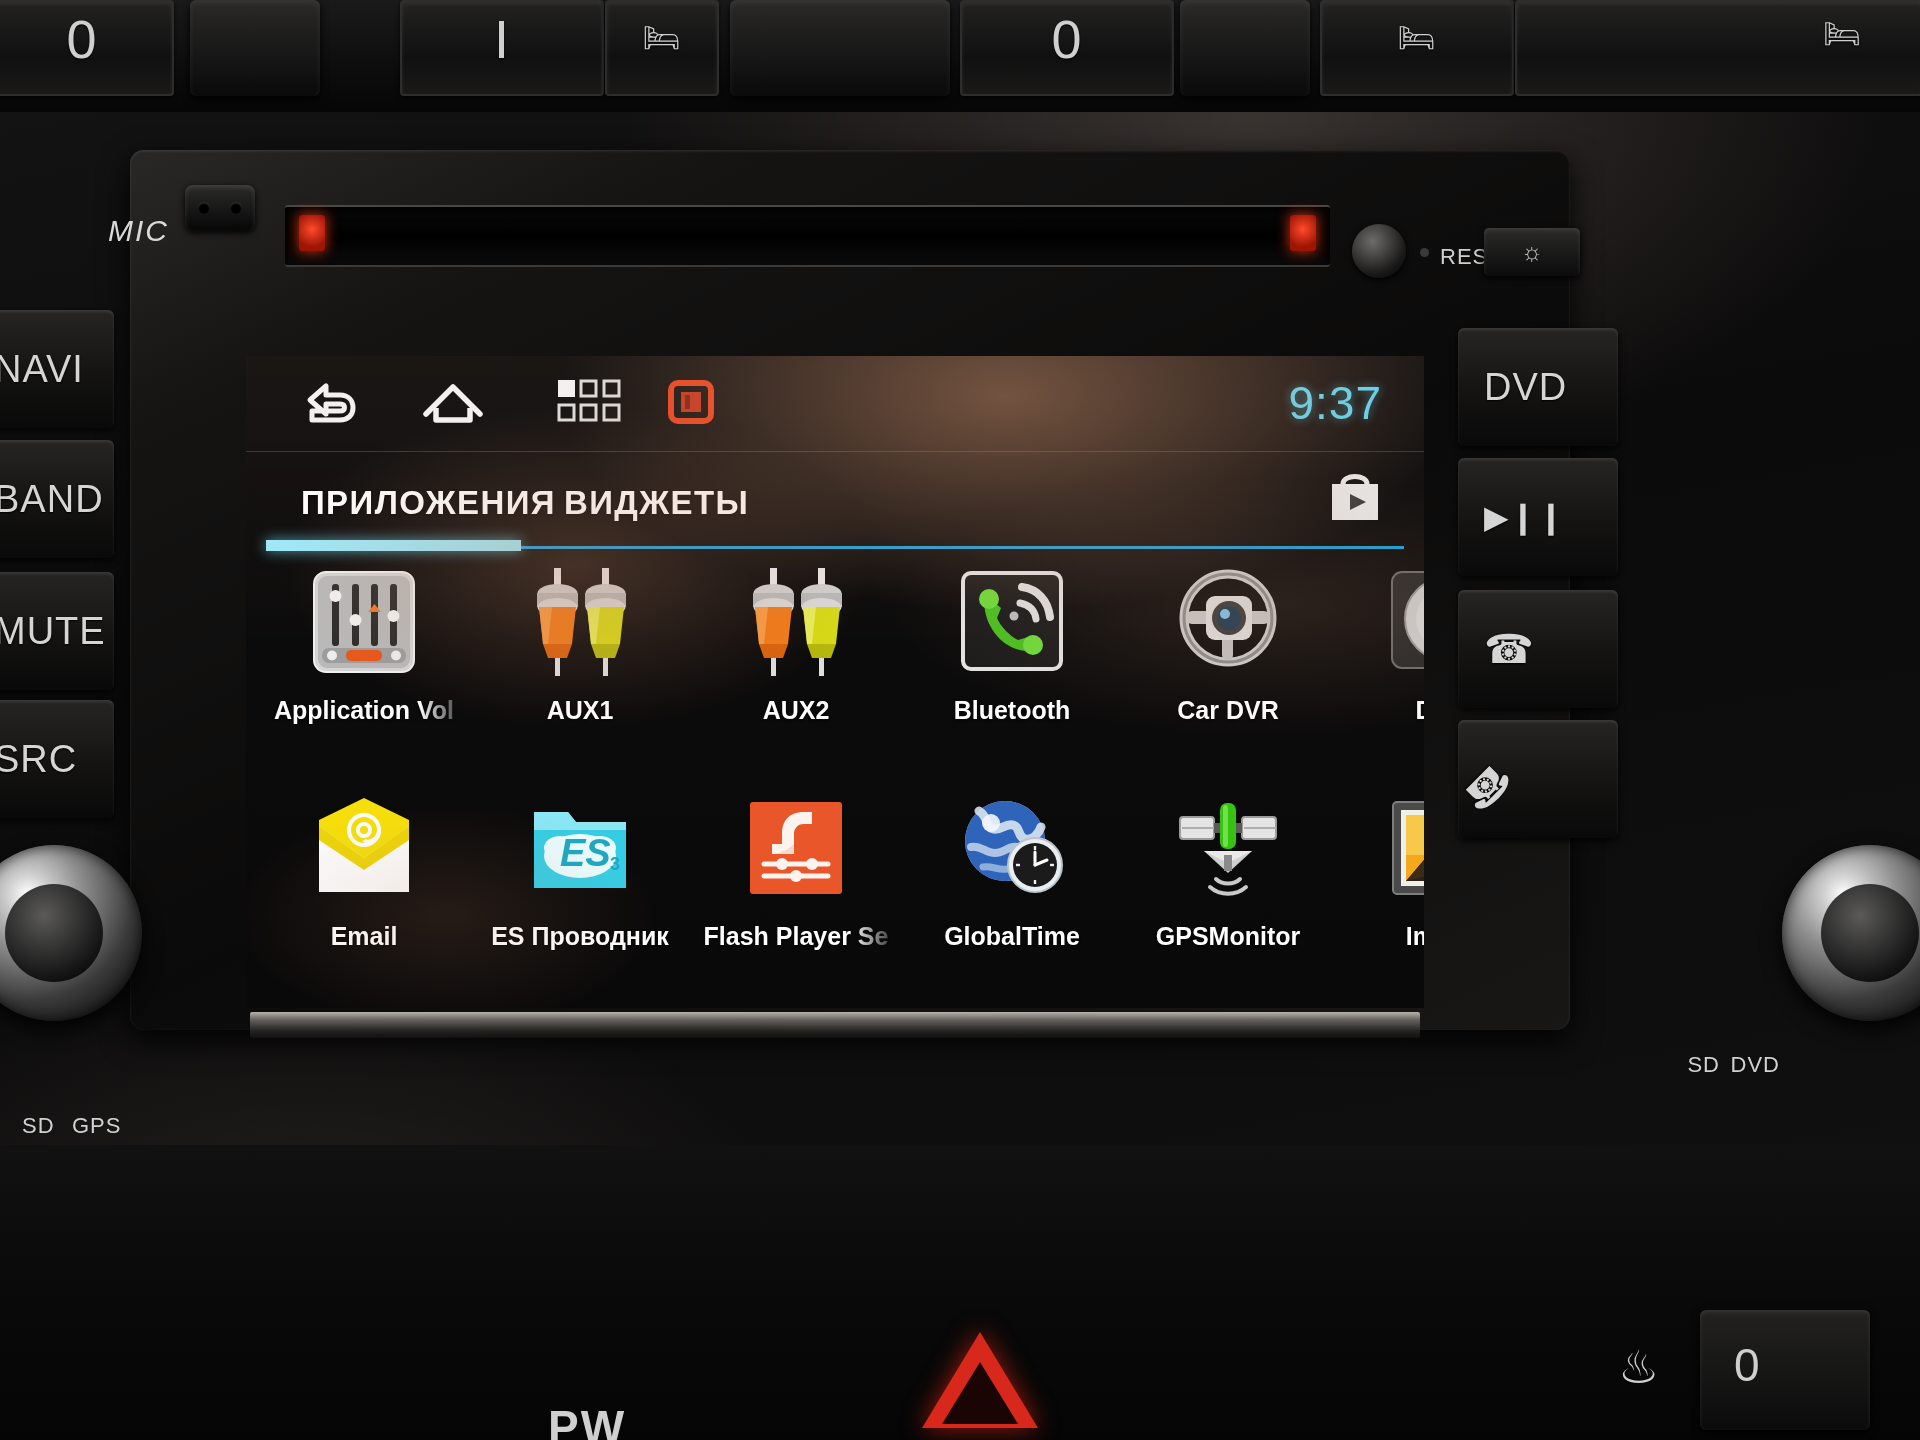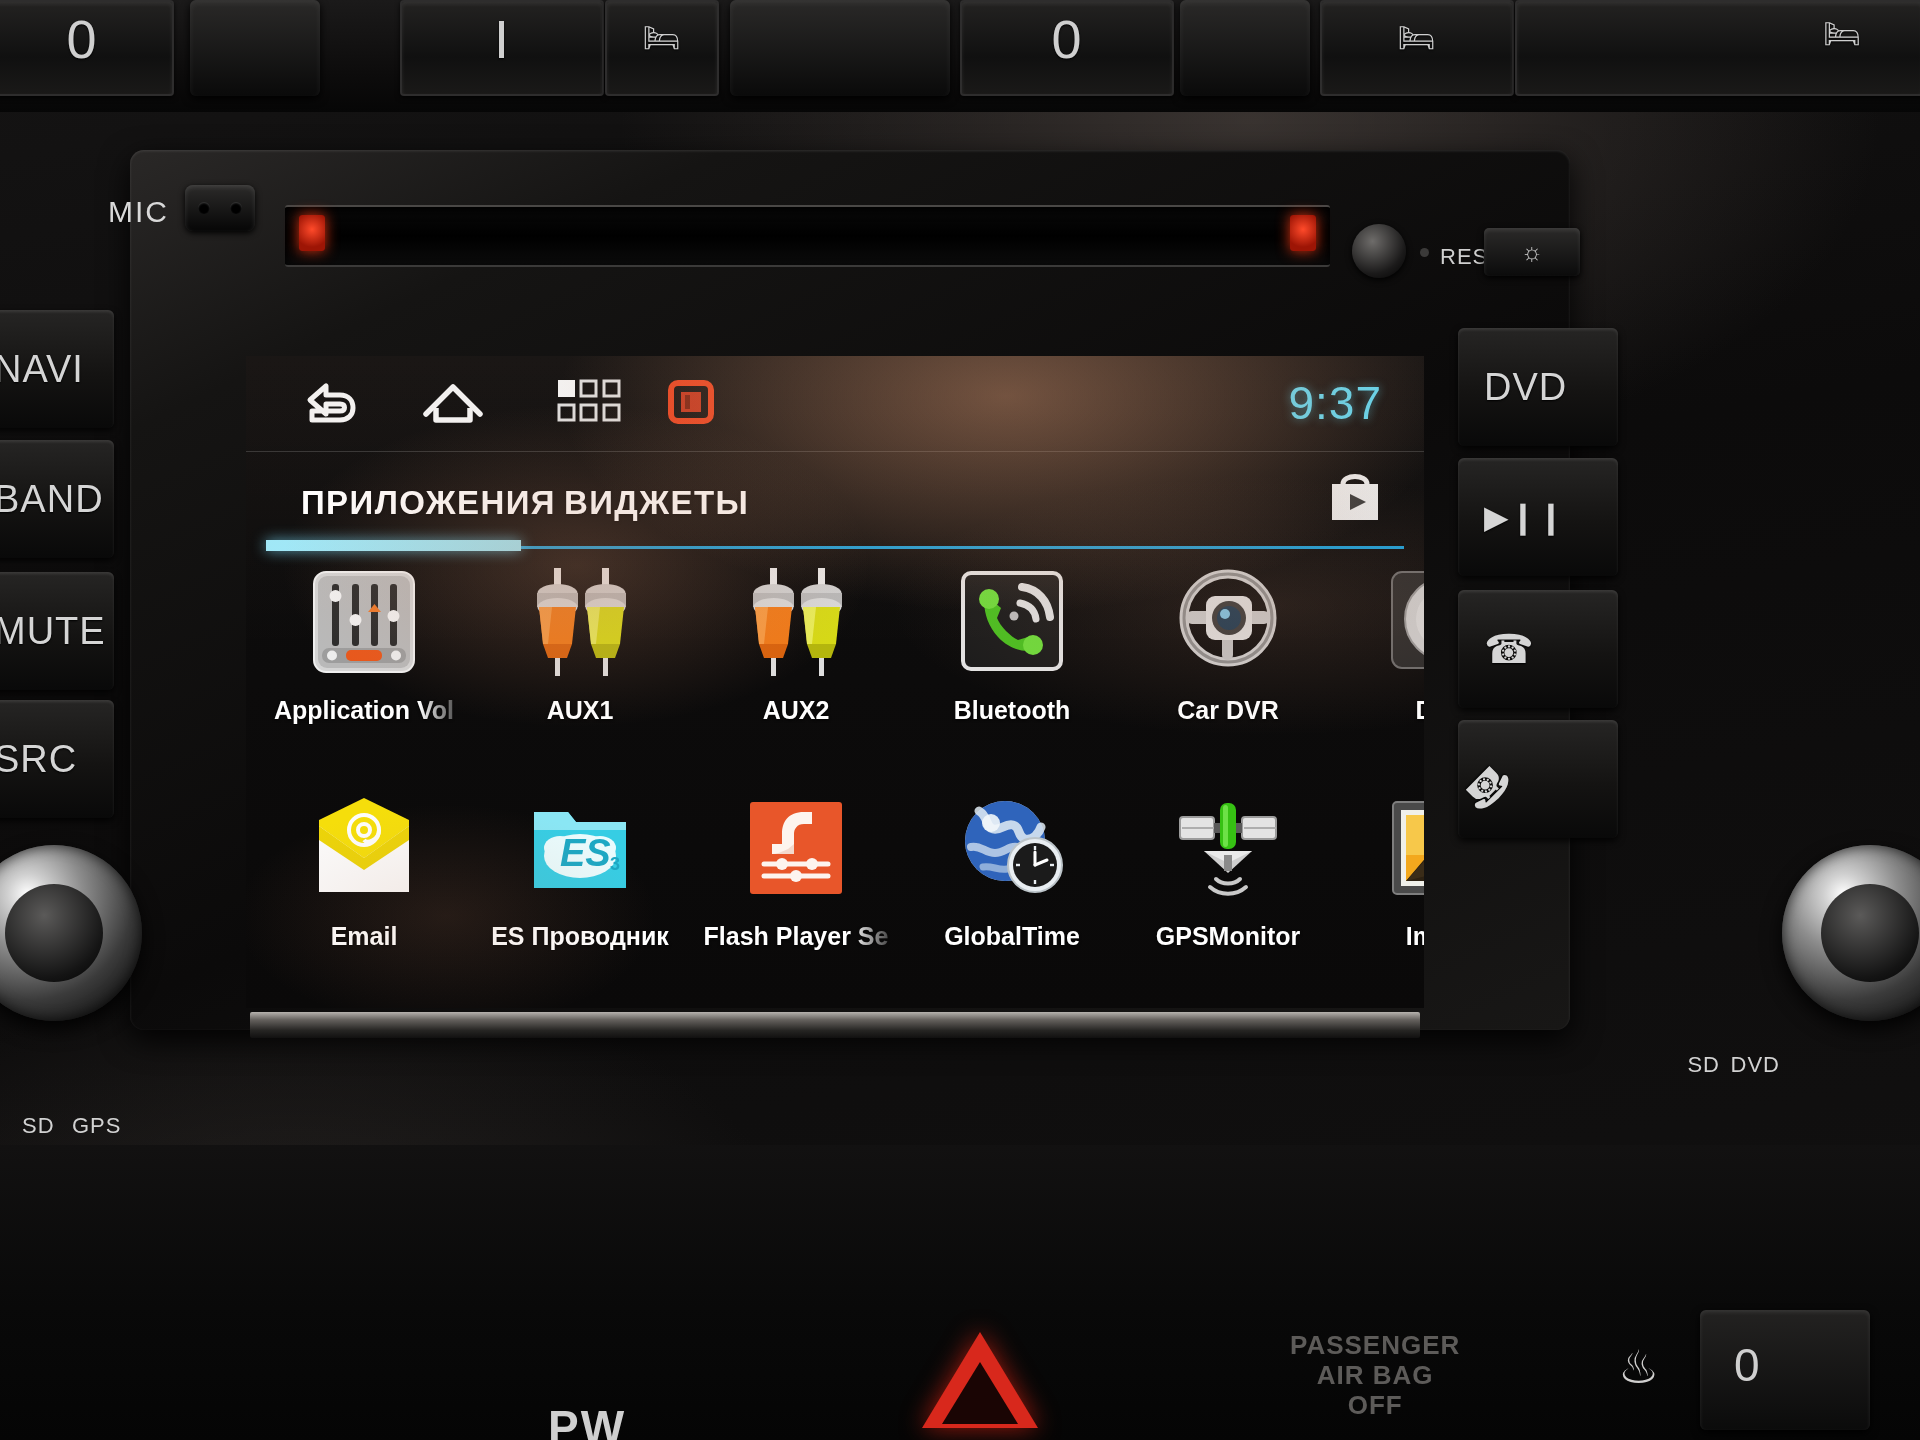--- a/index.html
+++ b/index.html
@@ -33,21 +33,21 @@
     box-shadow:0 10px 30px rgba(0,0,0,.9), inset 0 1px 3px rgba(255,255,255,.12);}
 
   .slot-row{position:absolute;left:285px;top:205px;width:1045px;height:58px;
     background:linear-gradient(180deg,#090909,#000 50%,#0b0b0b);
     border-top:2px solid #4a4846;border-bottom:2px solid #3b3a39;border-radius:3px;
     box-shadow:inset 0 4px 10px #000;}
   .slot-led{position:absolute;top:8px;width:26px;height:36px;border-radius:3px;
     background:radial-gradient(circle at 50% 40%,#ff4a2a,#9d1505 70%);
     box-shadow:0 0 14px rgba(255,60,20,.85);}
 
-  .mic-label{position:absolute;left:108px;top:195px;color:#d9d9d9;font-size:30px;letter-spacing:2px;}
+  .mic-label{position:absolute;left:108px;top:214px;color:#d9d9d9;font-size:30px;letter-spacing:2px;font-style:italic;}
   .mic-hole{position:absolute;left:185px;top:185px;width:70px;height:46px;border-radius:8px;
     background:linear-gradient(180deg,#2c2b2a,#060606);
     box-shadow:inset 0 2px 5px rgba(255,255,255,.12),0 2px 6px #000;}
   .mic-hole::before,.mic-hole::after{content:"";position:absolute;top:17px;width:12px;height:12px;
     border-radius:50%;background:#000;box-shadow:inset 0 1px 2px rgba(255,255,255,.25);}
   .mic-hole::before{left:13px;} .mic-hole::after{right:13px;}
 
   .res-btn{position:absolute;left:1352px;top:224px;width:54px;height:54px;border-radius:50%;
     background:radial-gradient(circle at 38% 32%,#6e6c6a,#1b1a1a 65%,#000);
     box-shadow:0 2px 6px #000;}
@@ -521,22 +521,19 @@
     
     
     
   </div>
   <div class="pw-lab">PW</div>
 
   <div class="hazard">
     <div class="tri"></div>
   </div>
 
-  <div class="passenger" style="white-space:pre-line;">PASSENGER
-AIR BAG
-OFF</div>
 
   <div class="heat-glyph">♨</div>
   <div class="zero-sw">
     <span class="z">0</span>
   </div>
 
 </div>
 
 </body></html>

